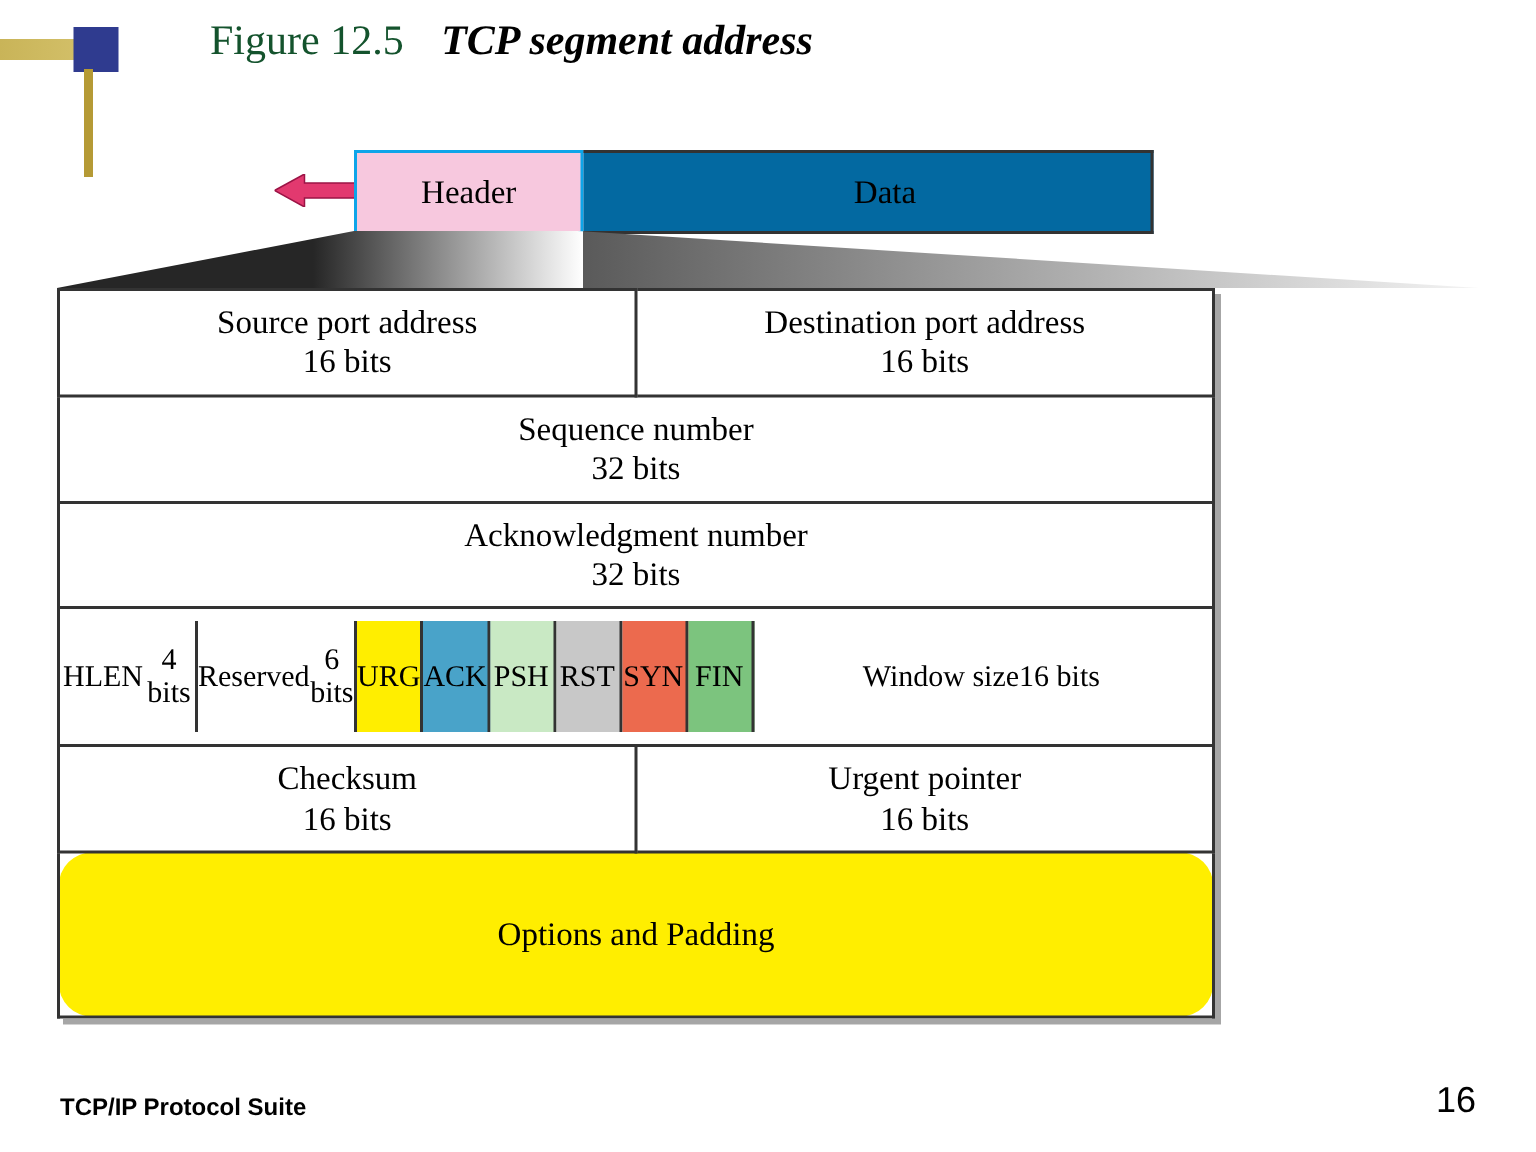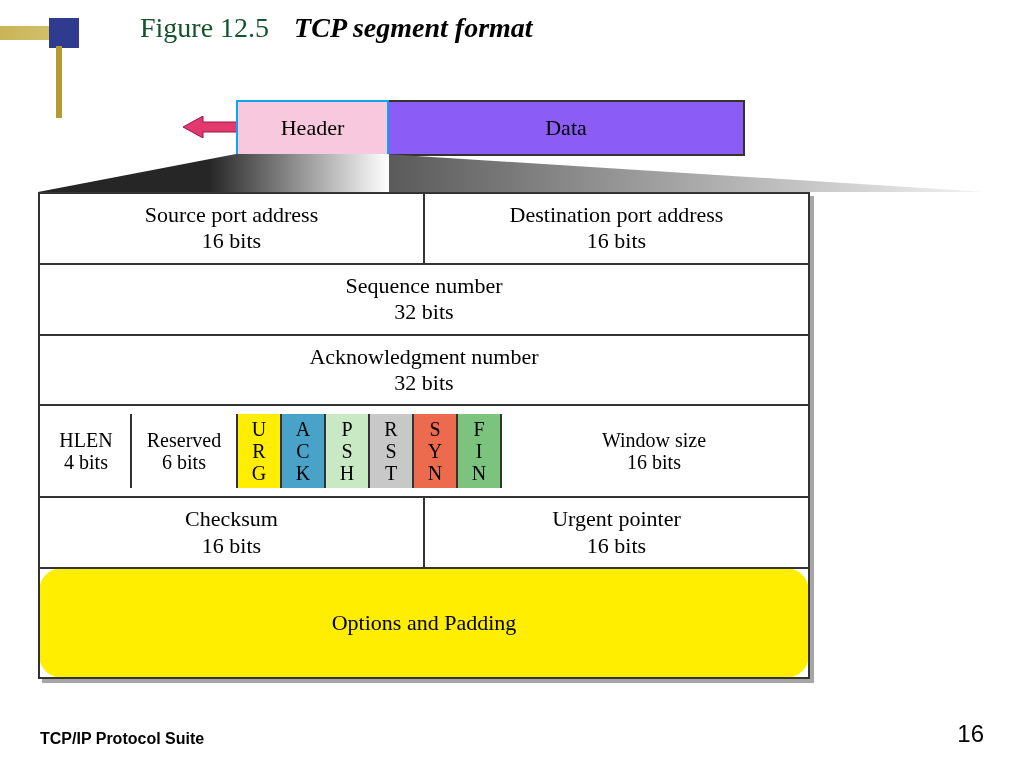--- a/index.html
+++ b/index.html
@@ -8,34 +8,34 @@
   .deco-h{position:absolute;left:0;top:26px;width:56px;height:14px;background:linear-gradient(90deg,#c9b458,#d3c069);} 
   .deco-sq{position:absolute;left:49px;top:18px;width:30px;height:30px;background:#2f3b8f;}
   .deco-v{position:absolute;left:56px;top:46px;width:6px;height:72px;background:#b59a35;}
   
   .title{position:absolute;left:140px;top:12px;font-size:28px;}
   .fig-no{color:#14532d;font-weight:400;}
   .fig-cap{color:#000;font-style:italic;font-weight:700;margin-left:18px;}
   
   .topboxes{position:absolute;left:236px;top:100px;display:flex;}
   .hdrbox{width:149px;height:52px;background:#f7c8de;border:2px solid #0ea5e9;display:flex;align-items:center;justify-content:center;font-size:22px;}
-  .databox{width:354px;height:52px;background:#8b5cf6;border:2px solid #333;border-left:none;display:flex;align-items:center;justify-content:center;font-size:22px;}
+  .databox{width:354px;height:52px;background:#0369a1;border:2px solid #333;border-left:none;display:flex;align-items:center;justify-content:center;font-size:22px;padding-left:24px;}
   
   .arrow{position:absolute;left:183px;top:116px;width:54px;height:22px;}
   
   .expand{position:absolute;left:38px;top:154px;width:948px;height:38px;overflow:hidden;}
   .expand svg{width:100%;height:100%;}
   
   .tbl-wrap{position:absolute;left:38px;top:192px;width:772px;box-shadow:4px 4px 0 rgba(0,0,0,.35);}
   table.hdr{border-collapse:collapse;width:100%;table-layout:fixed;background:#fff;}
   table.hdr td{border:2px solid #333;text-align:center;font-size:22px;padding:8px 2px;line-height:1.2;}
   td.half{width:50%;}
   td.flags{padding:0;height:74px;}
   .flagrow{display:flex;height:100%;}
-  .flagrow>div{border-right:2px solid #333;display:flex;flex-direction:column;align-items:center;justify-content:center;font-size:20px;line-height:1.1;}
+  .flagrow>div{border-right:2px solid #333;display:flex;flex-direction:row;align-items:center;justify-content:center;font-size:20px;line-height:1.1;}
   .flagrow>div:last-child{border-right:none;}
   .w-hlen{flex:0 0 88px;}
   .w-res{flex:0 0 104px;}
   .w-flag{flex:0 0 42px;letter-spacing:0;}
   .w-win{flex:1 1 auto;}
   .vert span{display:block;}
   .c-urg{background:#ffee00;}
   .c-ack{background:#49a3c9;}
   .c-psh{background:#c9e9c4;}
   .c-rst{background:#c8c8c8;}
@@ -50,21 +50,21 @@
 <body>
 
 <div class="slide">
 
   <div class="deco-h"></div>
   <div class="deco-sq"></div>
   <div class="deco-v"></div>
 
   <div class="title">
     <span class="fig-no">Figure 12.5</span>
-    <span class="fig-cap">TCP segment format</span>
+    <span class="fig-cap">TCP segment address</span>
   </div>
 
   <div class="arrow">
     <svg viewBox="0 0 54 22">
       <polygon points="0,11 20,0 20,6 54,6 54,16 20,16 20,22" fill="#e2396f" stroke="#9c1446" stroke-width="1"></polygon>
     </svg>
   </div>
 
   <div class="topboxes">
     <div class="hdrbox">Header</div>

